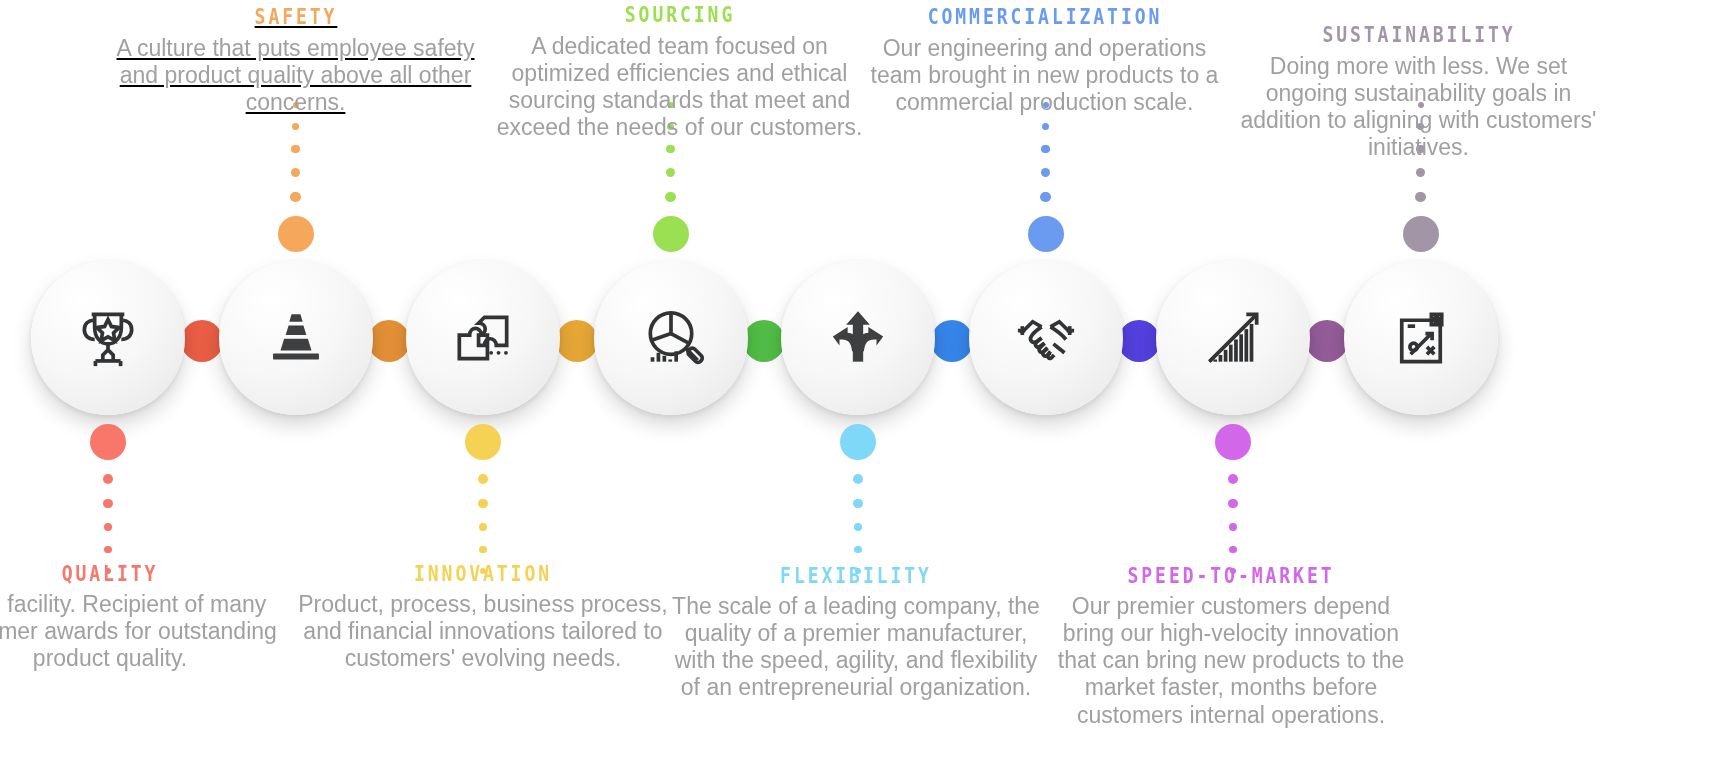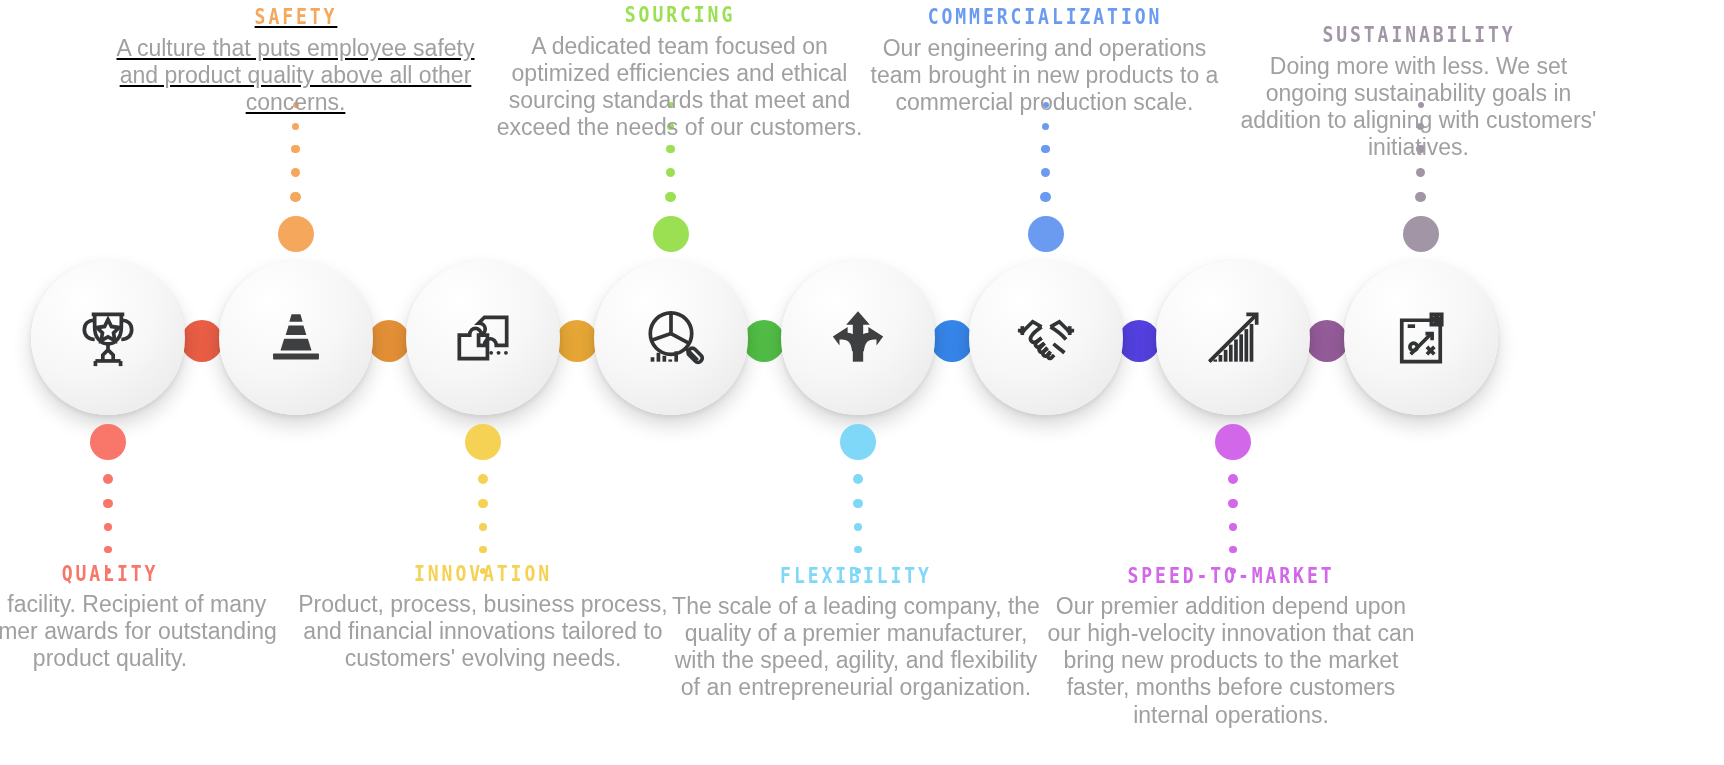--- a/index.html
+++ b/index.html
@@ -269,19 +269,19 @@
     <div class="block top" style="left: 859.5px; width: 370px; top: 6px;">
       <div class="title" style="color: rgb(106, 155, 240);">COMMERCIALIZATION</div>
       <div class="desc">Our engineering and operations team brought in new products to a commercial production scale.</div>
     </div>
     <div class="block bot" style="left: 671px; width: 370px; top: 565px;">
       <div class="title" style="color: rgb(127, 216, 247);">FLEXIBILITY</div>
       <div class="desc">The scale of a leading company, the quality of a premier manufacturer, with the speed, agility, and flexibility of an entrepreneurial organization.</div>
     </div>
     <div class="block bot" style="left: 1046px; width: 370px; top: 565px;">
       <div class="title" style="color: rgb(211, 103, 234);">SPEED-TO-MARKET</div>
-      <div class="desc">Our premier addition depend upon our high-velocity innovation that can bring new products to the market faster, months before customers internal operations.</div>
+      <div class="desc">Our premier customers depend bring our high-velocity innovation that can bring new products to the market faster, months before customers internal operations.</div>
     </div>
     <div class="block top" style="left: 1233.5px; width: 370px; top: 24px;">
       <div class="title" style="color: rgb(162, 150, 166);">SUSTAINABILITY</div>
       <div class="desc">Doing more with less. We set ongoing sustainability goals in addition to aligning with customers' initiatives.</div>
     </div>
   </div>
 
 </body></html>

